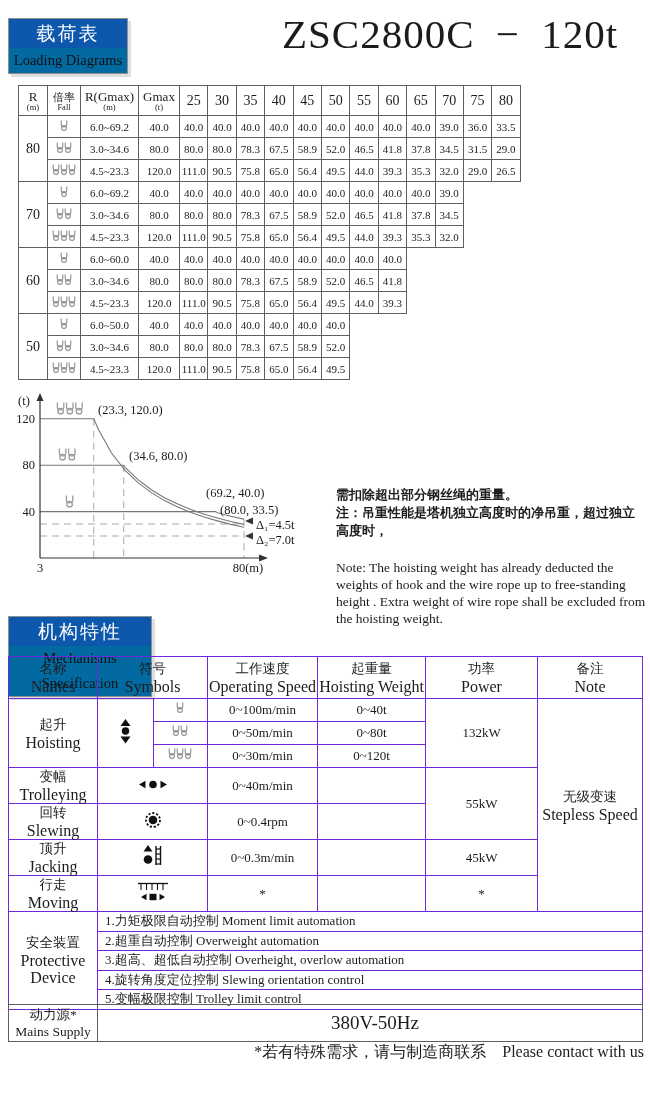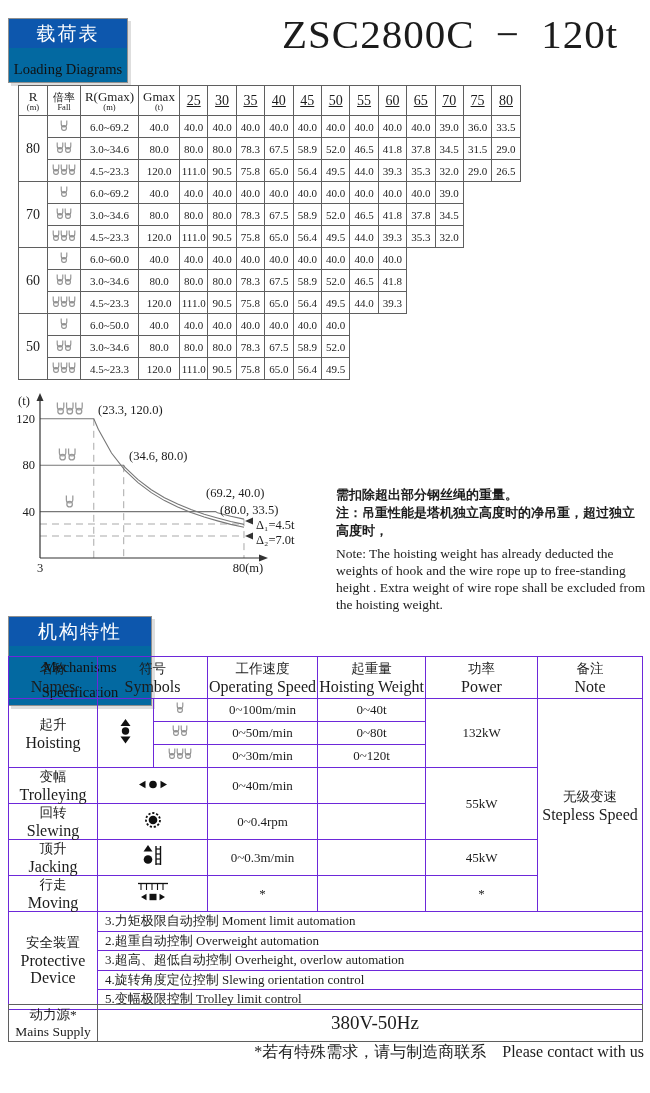--- a/index.html
+++ b/index.html
@@ -1,39 +1,39 @@
 <!DOCTYPE html>
 <html><head>
 <meta charset="utf-8">
 <style>
   html,body{margin:0;padding:0;background:#fff;}
   .page{position:relative;width:650px;height:1093px;background:#fff;overflow:hidden;
         font-family:"Liberation Serif","DejaVu Serif",serif;color:#1c1c1c;}
   
   .badge{position:absolute;border:1px solid #8f8f8f;background:#0369a1;box-shadow:3px 3px 0 rgba(160,160,160,.35);}
   .badge .bz{background:#0d57ad;color:#fff;text-align:center;font-size:19px;line-height:29px;letter-spacing:2px;}
-  .badge .be{text-align:center;font-size:14.5px;line-height:25px;color:#111;margin-top:9px;}
+  .badge .be{text-align:center;font-size:14.5px;line-height:25px;color:#111;}
   .doc-title{position:absolute;left:270px;top:10px;width:360px;text-align:center;
              font-size:41px;letter-spacing:1px;word-spacing:10px;white-space:nowrap;}
   
   #loading-table{position:absolute;left:18px;top:85px;border-collapse:collapse;table-layout:fixed;}
   #loading-table td{border:1px solid #5f5f5f;text-align:center;vertical-align:middle;padding:0;height:21px;font-size:11px;}
   #loading-table tr.lh td{height:29px;}
   #loading-table .b{font-size:13px;line-height:12px;padding-top:2px;}
   #loading-table .bzh{font-size:11px;line-height:11px;padding-top:2px;}
   #loading-table .s{font-size:8.5px;line-height:9px;color:#222;}
-  #loading-table .rad{font-size:14px;text-decoration:underline;}
+  #loading-table .rad{font-size:14px;}
   #loading-table .rl{font-size:14px;}
   #loading-table .rng,#loading-table .gm,#loading-table .v{font-size:11px;}
   #loading-table .void{border:none;}
   
   #chart{position:absolute;left:8px;top:390px;}
   #notes{position:absolute;left:336px;top:486px;width:310px;}
   #notes .note-zh{font-size:13px;font-weight:600;line-height:18px;}
-  #notes .note-en{font-size:13.5px;line-height:17px;margin-top:5px;}
+  #notes .note-en{font-size:13.5px;line-height:17px;margin-top:19px;}
   
   #mech-table{position:absolute;left:8px;top:656px;width:634px;border-collapse:collapse;table-layout:fixed;}
   #mech-table td{border:1px solid #6d28d9;text-align:center;vertical-align:middle;padding:0;font-size:13px;}
   #mech-table .z{font-size:13.5px;line-height:18px;}
   #mech-table .e{font-size:16px;line-height:17px;}
   #mech-table .pi{text-align:left;padding-left:7px;font-size:13px;}
   #mech-table tr.pr{height:19.5px;}
   
   #mains-table{position:absolute;left:8px;top:1004px;width:634px;border-collapse:collapse;table-layout:fixed;}
   #mains-table td{border:1px solid #5f5f5f;vertical-align:middle;padding:0;font-size:13.5px;}
@@ -589,21 +589,21 @@
       <td>*</td>
       <td></td>
       <td>*</td>
     </tr>
     <tr class="pr">
       <td rowspan="5">
         <div class="z">安全装置</div>
         <div class="e">Protective</div>
         <div class="e">Device</div>
       </td>
-      <td colspan="6" class="pi">3.力矩极限自动控制  Moment limit automation</td>
+      <td colspan="6" class="pi">1.力矩极限自动控制  Moment limit automation</td>
     </tr>
     <tr class="pr">
           <td colspan="6" class="pi">2.超重自动控制  Overweight automation</td>
         </tr>
     <tr class="pr">
           <td colspan="6" class="pi">3.超高、超低自动控制  Overheight, overlow automation</td>
         </tr>
     <tr class="pr">
           <td colspan="6" class="pi">4.旋转角度定位控制  Slewing orientation control</td>
         </tr>

